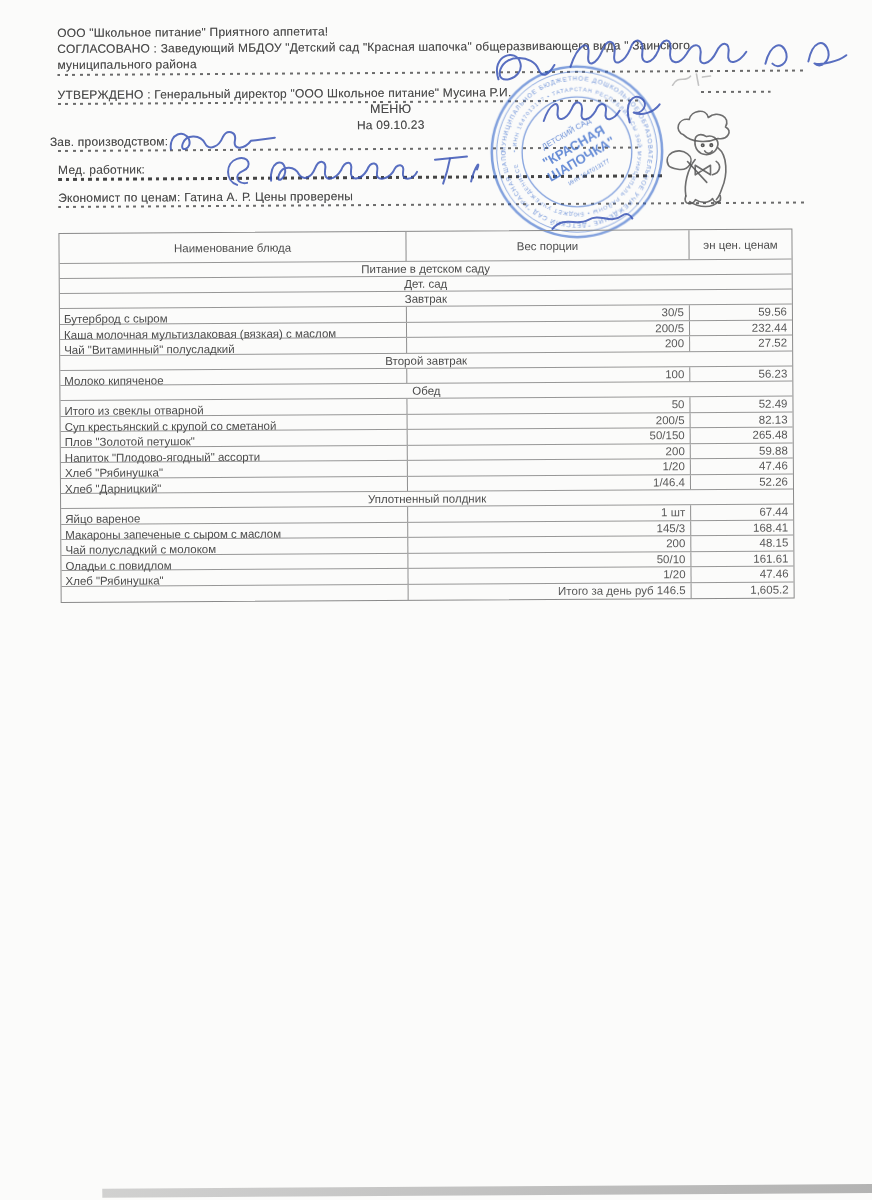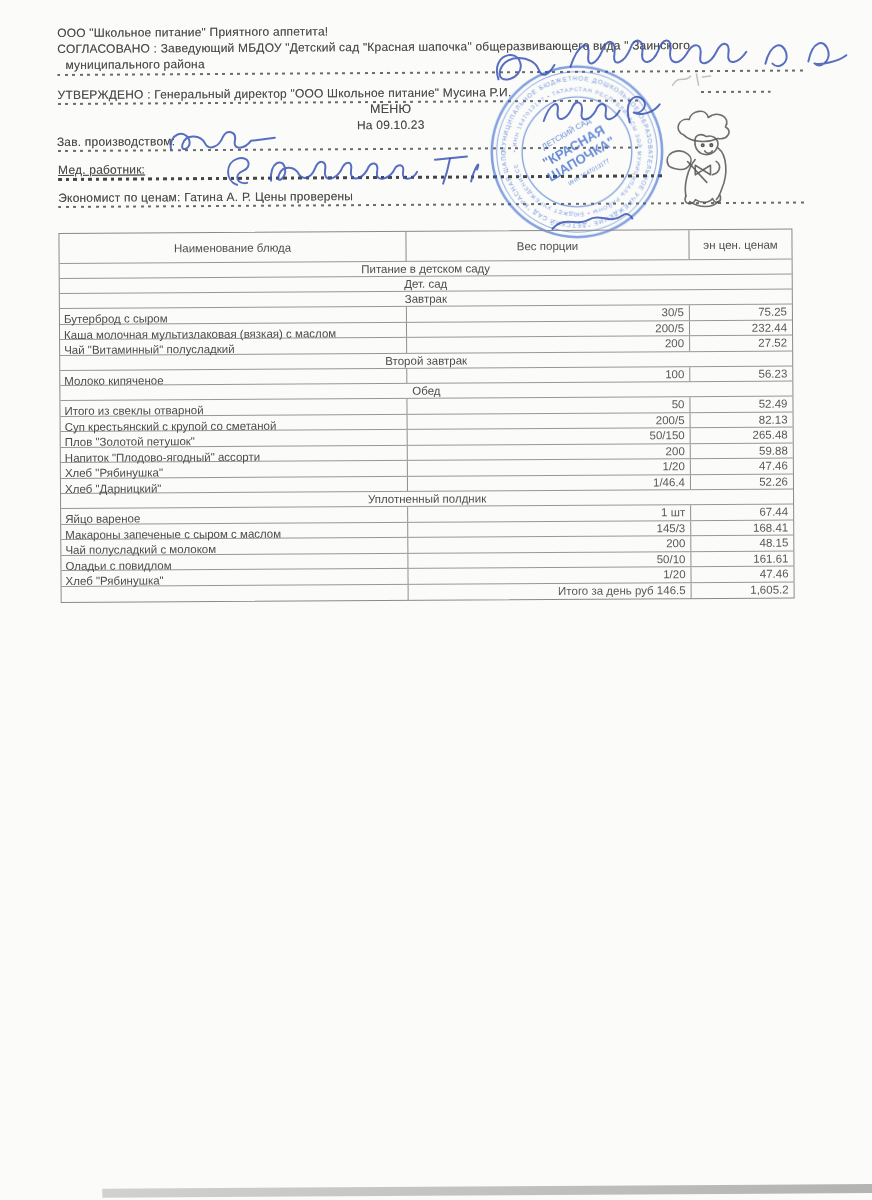--- a/index.html
+++ b/index.html
@@ -45,34 +45,34 @@
   .scan-strip{position:absolute;left:95px;top:1189px;width:777px;height:9px;
       background:linear-gradient(90deg,rgba(130,130,130,.35),rgba(100,100,100,.48));}
 </style>
 </head>
 <body>
 
 <div class="sheet">
 
   <div class="t" style="left:57px;top:26px;">ООО "Школьное питание" Приятного аппетита!</div>
   <div class="t" style="left:57px;top:42px;">СОГЛАСОВАНО : Заведующий МБДОУ "Детский сад "Красная шапочка" общеразвивающего вида " Заинского</div>
-  <div class="t" style="left:65px;top:58px;">муниципального района</div>
+  <div class="t" style="left:57px;top:58px;">муниципального района</div>
   <div class="dots" style="left:57px;top:74px;width:748px;"></div>
 
   <div class="t" style="left:57px;top:88px;">УТВЕРЖДЕНО : Генеральный директор "ООО Школьное питание" Мусина Р.И.</div>
   <div class="dots" style="left:57px;top:103px;width:586px;"></div>
   <div class="dots" style="left:700px;top:95px;width:70px;"></div>
 
   <div class="t center-span" style="left:57px;top:104px;width:666px;font-size:12.5px;">МЕНЮ</div>
   <div class="t center-span" style="left:57px;top:120px;width:666px;">На 09.10.23</div>
 
-  <div class="t" style="left:56px;top:135px;text-align:center;">Зав. производством:</div>
+  <div class="t" style="left:49px;top:135px;text-align:center;">Зав. производством:</div>
   <div class="dots" style="left:57px;top:150px;width:585px;"></div>
 
-  <div class="t" style="left:57px;top:163px;text-decoration:underline;">Мед. работник:</div>
+  <div class="t" style="left:57px;top:163px;">Мед. работник:</div>
   <div class="dots bold" style="left:57px;top:178px;width:606px;"></div>
 
   <div class="t" style="left:57px;top:191px;">Экономист по ценам: Гатина А. Р.   Цены проверены</div>
   <div class="dots" style="left:57px;top:206px;width:748px;"></div>
 
   <svg class="stamp" width="186" height="186" viewBox="0 0 190 190" opacity="0.8">
     <g stroke="#2f63c9" fill="none">
       <circle cx="95" cy="95" r="87" stroke-width="2.6" opacity=".75"></circle>
       <circle cx="95" cy="95" r="82" stroke-width="1" opacity=".7"></circle>
       <circle cx="95" cy="95" r="56" stroke-width="1.4" opacity=".7"></circle>
@@ -154,21 +154,21 @@
     </div>
     <div>
         <div class="trow sec">Питание в детском саду</div>
         <div class="trow sec">Дет. сад</div>
         <div class="trow sec">Завтрак</div>
         <div class="trow data">
           <div class="c1">
             <span>Бутерброд с сыром</span>
           </div>
           <div class="c2">30/5</div>
-          <div class="c3">75.25</div>
+          <div class="c3">59.56</div>
         </div>
         <div class="trow data">
           <div class="c1">
             <span>Каша молочная мультизлаковая (вязкая) с маслом</span>
           </div>
           <div class="c2">200/5</div>
           <div class="c3">232.44</div>
         </div>
         <div class="trow data">
           <div class="c1">

